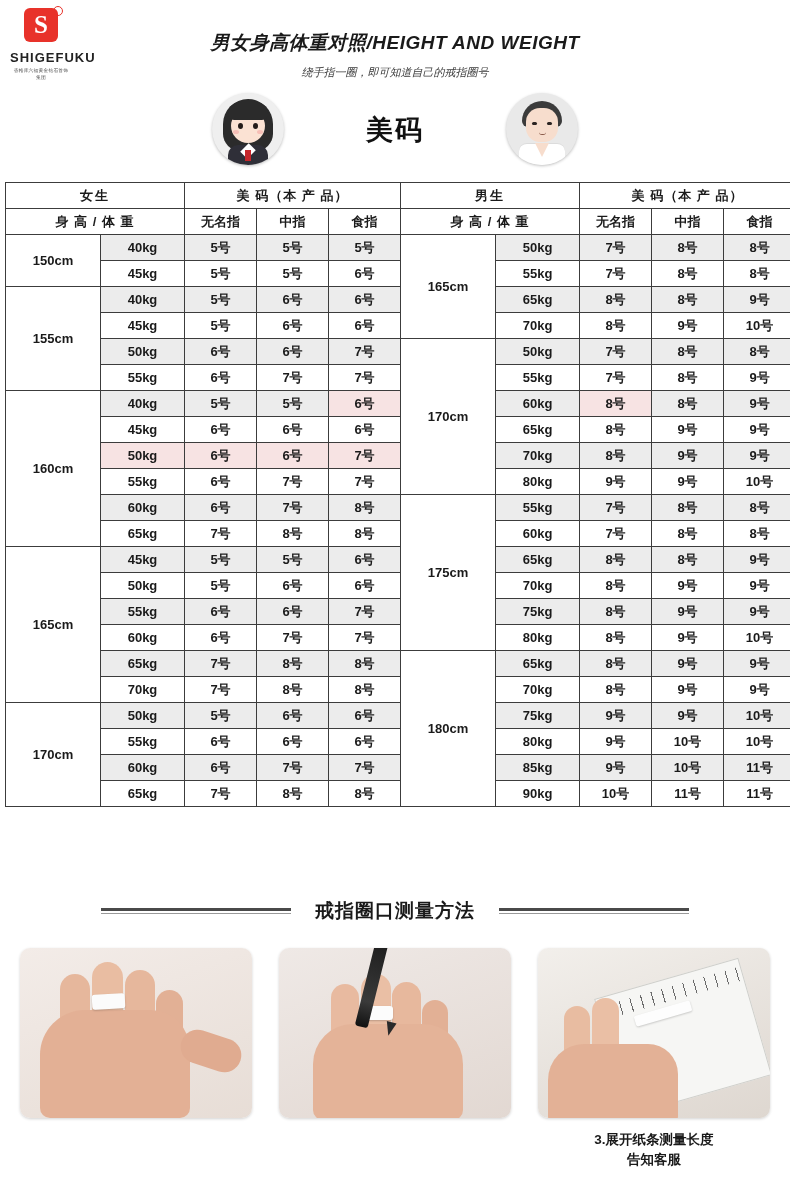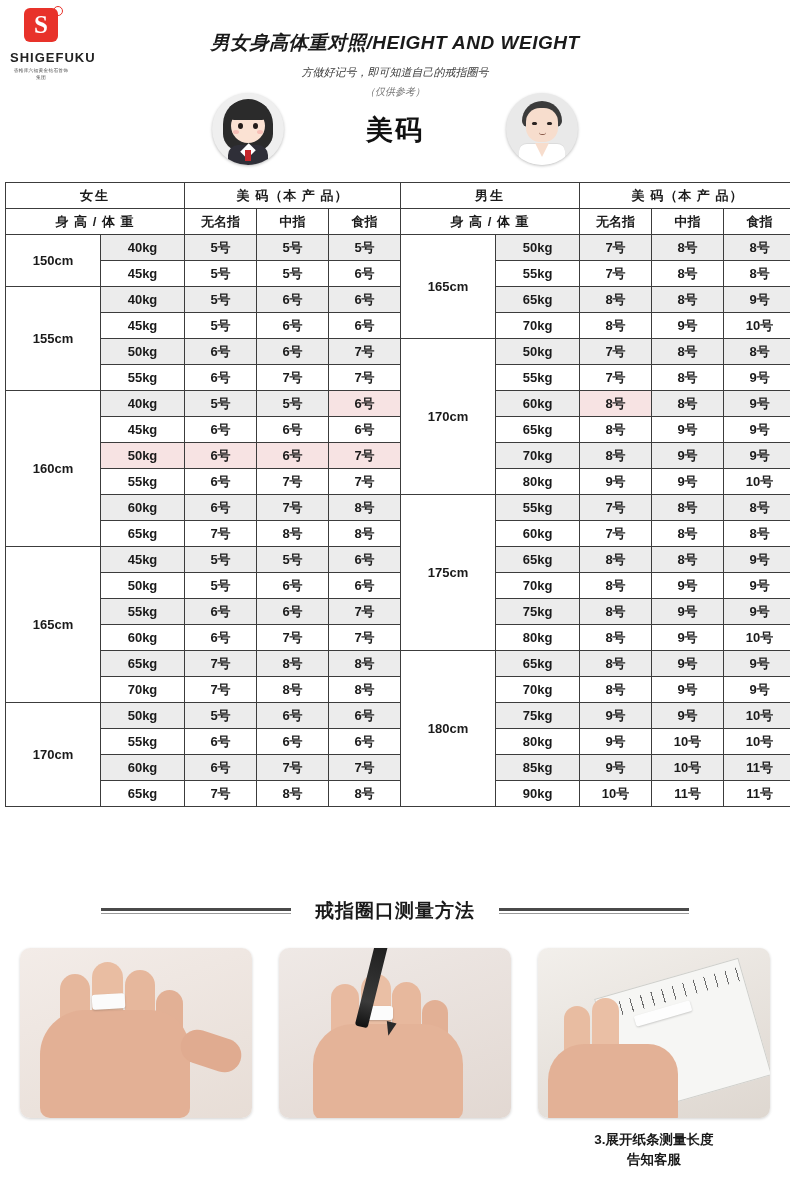--- a/index.html
+++ b/index.html
@@ -399,22 +399,21 @@
 <div id="page">
 
   <div class="logo-wrap">
     <div class="logo-badge">S</div>
     <div class="logo-name">SHIGEFUKU</div>
     <div class="logo-sub">香格库六福黄金钻石首饰集团</div>
   </div>
 
   <div class="head-center">
     <div class="head-title">男女身高体重对照/HEIGHT AND WEIGHT</div>
-    <div class="head-sub1">方做好记号，即可知道自己的戒指圈号</div>
-    <div class="head-sub2">（仅供参考）</div>
+    <div class="head-sub1">绕手指一圈，即可知道自己的戒指圈号</div>
   </div>
 
   <div class="avatar-row">
     <div class="avatar girl">
       <div class="g-hair"></div>
       <div class="g-face"></div>
       <div class="g-fringe"></div>
       <div class="g-eye l"></div>
         <div class="g-eye r"></div>
       <div class="g-cheek l"></div>

